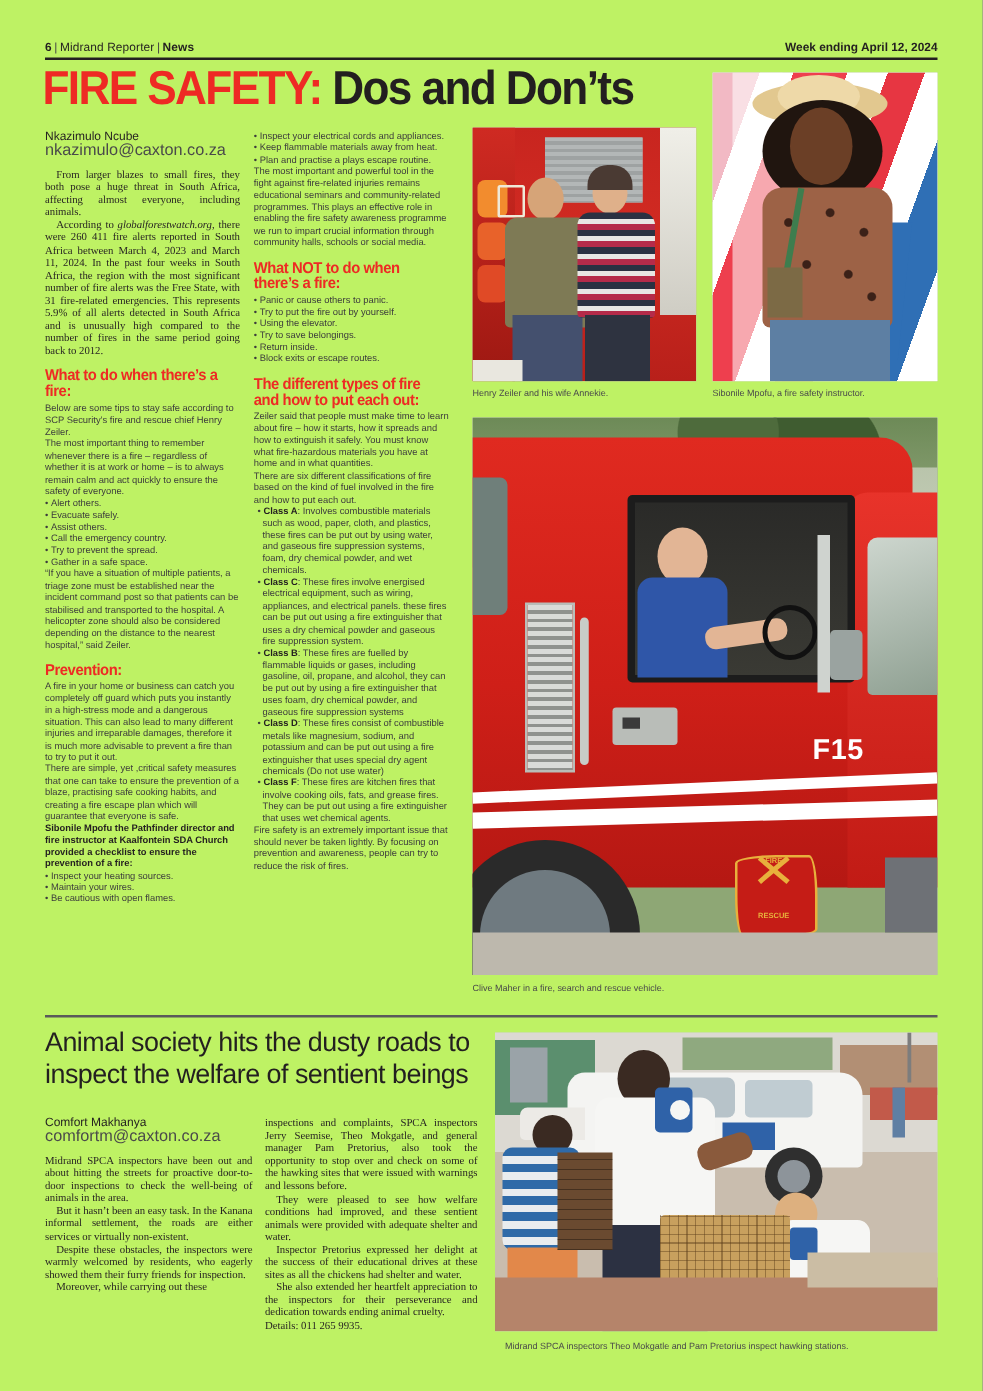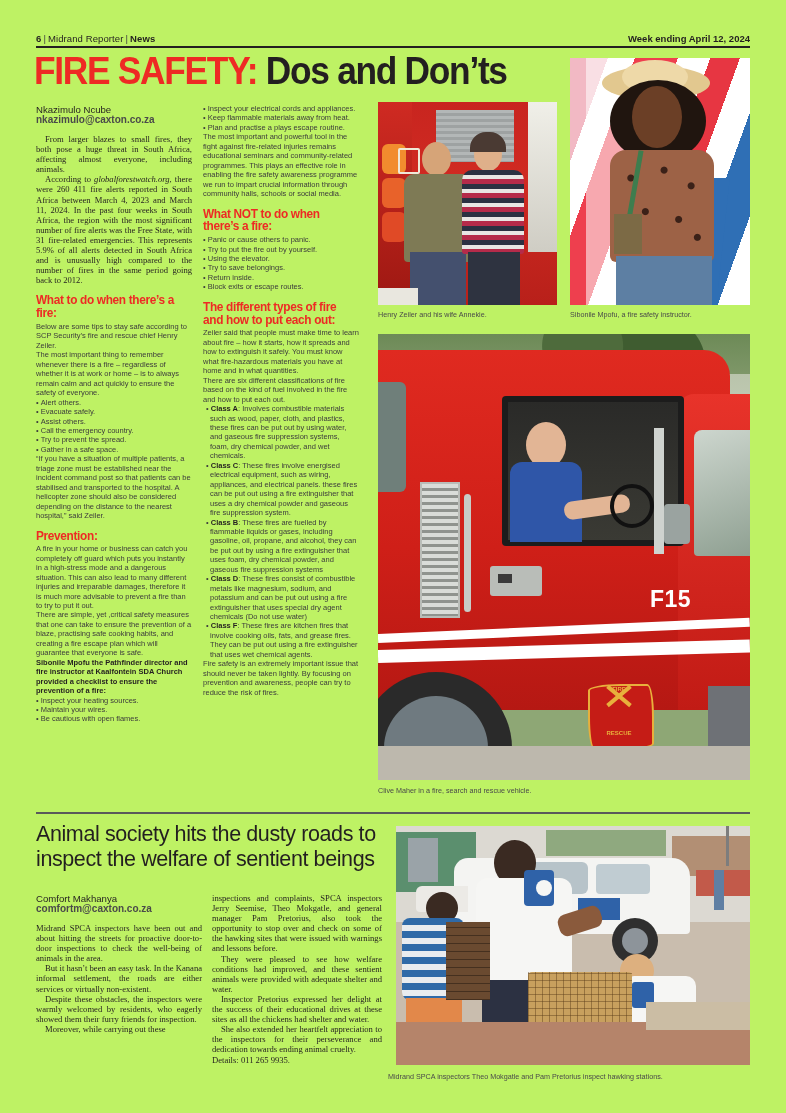--- a/index.html
+++ b/index.html
@@ -82,25 +82,24 @@
   .col-1 { left: 36px; top: 104px; }
   .col-2 { left: 203px; top: 104px; }
 
   .byline-name {
     font-size: 9.6px;
     line-height: 11px;
     color: #231f20;
     font-weight: 400;
   }
   .byline-mail {
-    font-size: 10px;
+    font-size: 13px;
     line-height: 10px;
     color: #4a4a4a;
     margin-bottom: 9px;
-    font-weight: bold;
   }
 
   .body-serif {
     font-family: "Liberation Serif", serif;
     font-size: 8.6px;
     line-height: 10.1px;
     text-align: justify;
     color: #231f20;
   }
   .body-serif p { margin: 0; text-indent: 9px; }
@@ -152,21 +151,21 @@
   
   .photo-b { left: 570px; top: 58px; width: 180px; height: 247px; }
   
   .photo-c { left: 378px; top: 334px; width: 372px; height: 446px; }
   
   .photo-d { left: 396px; top: 826px; width: 354px; height: 239px; }
 
   .cap-a { left: 378px; top: 310px; width: 180px; }
   .cap-b { left: 570px; top: 310px; width: 182px; }
   .cap-c { left: 378px; top: 786px; width: 372px; }
-  .cap-d { left: 388px; top: 1072px; width: 356px; }
+  .cap-d { left: 404px; top: 1072px; width: 356px; }
 
   
   .rule-mid {
     position: absolute;
     left: 36px;
     top: 812px;
     width: 714px;
     height: 1.6px;
     background: #5a5a5a;
   }

